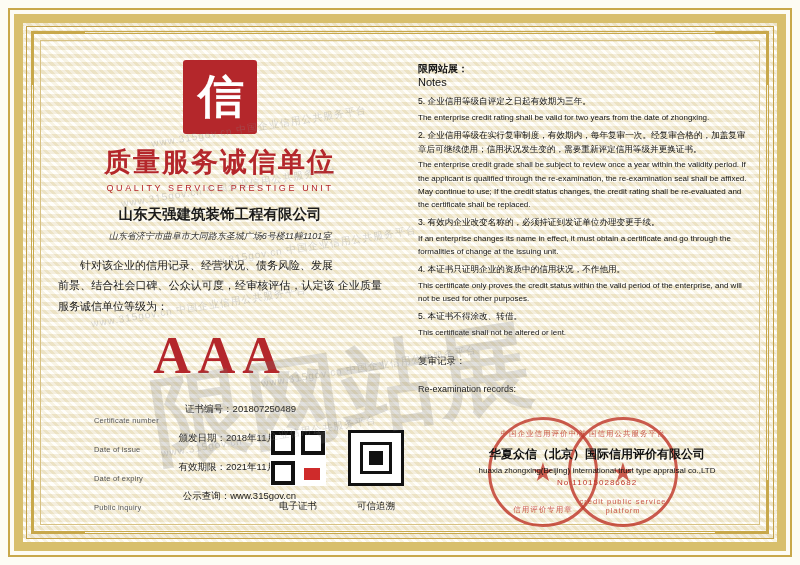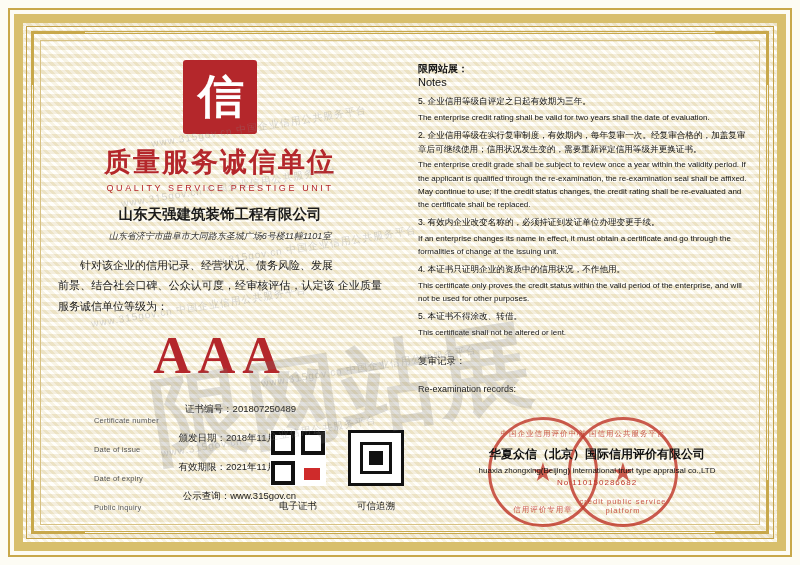--- a/index.html
+++ b/index.html
@@ -379,21 +379,21 @@
         </div>
       </div>
     </div>
 
     <div class="right-col">
       <div class="notes-title-cn">限网站展：</div>
       <div class="notes-title-en">Notes</div>
 
       <div>
         <div class="note-cn">5. 企业信用等级自评定之日起有效期为三年。</div>
-        <div class="note-en">The enterprise credit rating shall be valid for two years shall the date of evaluation.</div>
+        <div class="note-en">The enterprise credit rating shall be valid for two years from the date of zhongxing.</div>
       </div>
       <div>
         <div class="note-cn">2. 企业信用等级在实行复审制度，有效期内，每年复审一次。经复审合格的，加盖复审章后可继续使用；信用状况发生变的，需要重新评定信用等级并更换证书。</div>
         <div class="note-en">The enterprise credit grade shall be subject to review once a year within the validity period. If the applicant is qualified through the re-examination, the re-examination seal shall be affixed. May continue to use; If the credit status changes, the credit rating shall be re-evaluated and the certificate shall be replaced.</div>
       </div>
       <div>
         <div class="note-cn">3. 有效内企业改变名称的，必须持证到发证单位办理变更手续。</div>
         <div class="note-en">If an enterprise changes its name in effect, it must obtain a certificate and go through the formalities of change at the issuing unit.</div>
       </div>
       <div>

